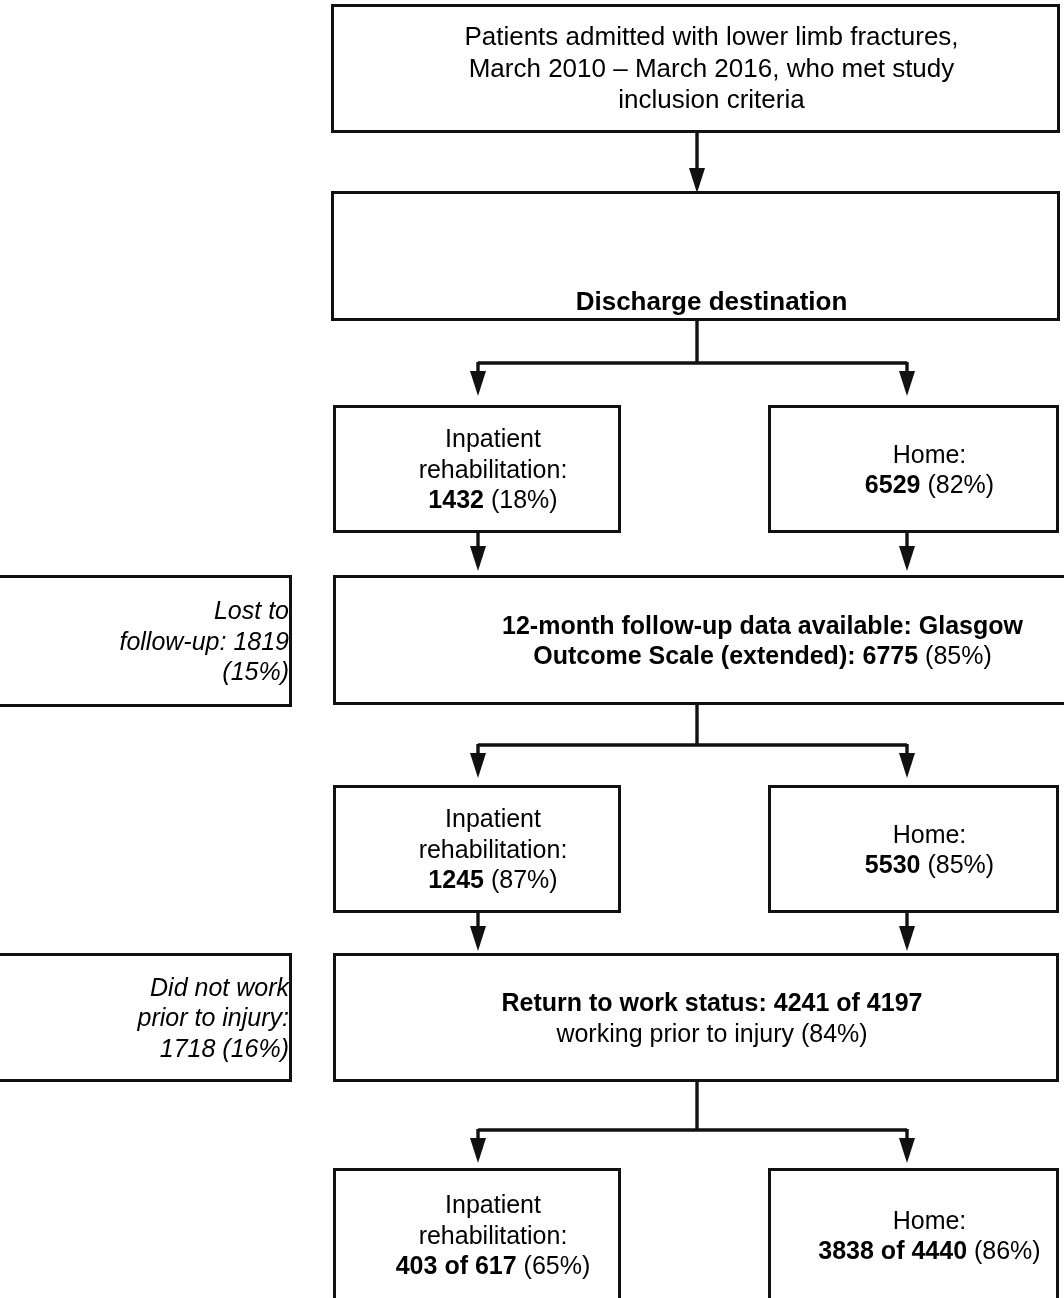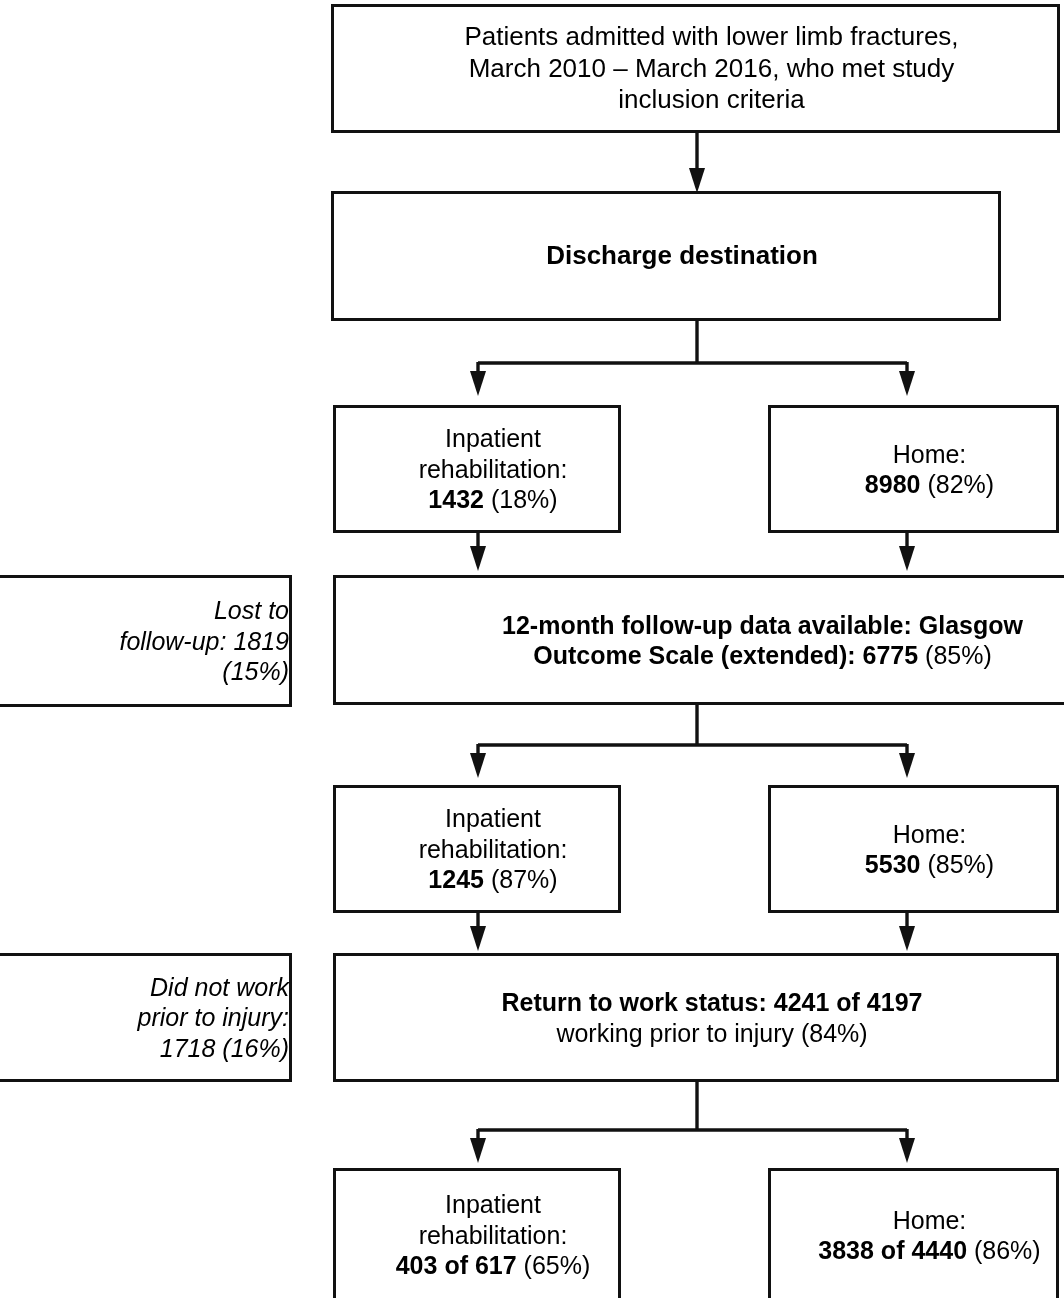--- a/index.html
+++ b/index.html
@@ -118,38 +118,38 @@
   </svg>
 
   <div class="node" style="left:331px; top:4px; width:729px; height:129px;">
     <span class="node-text sz-26 t-regular">
       <span class="line">Patients admitted with lower limb fractures,</span>
       <span class="line">March 2010 – March 2016, who met study</span>
       <span class="line">inclusion criteria</span>
     </span>
   </div>
 
-  <div class="node" style="left:331px; top:191px; width:670px; height:130px;">
+  <div class="node" style="left:331px; top:191px; width:729px; height:130px;align-items:flex-end;">
     <span class="node-text sz-26 t-bold">
       <span class="line">Discharge destination</span>
     </span>
   </div>
 
   <div class="node" style="left:333px; top:405px; width:288px; height:128px;">
     <span class="node-text sz-25">
       <span class="line t-regular">Inpatient</span>
       <span class="line t-regular">rehabilitation:</span>
       <span class="line"><span class="t-bold">1432</span><span class="t-regular">&nbsp;</span><span class="t-regular">(18%)</span></span>
     </span>
   </div>
 
   <div class="node" style="left:768px; top:405px; width:291px; height:128px;">
     <span class="node-text sz-25">
       <span class="line t-regular">Home:</span>
-      <span class="line"><span class="t-bold">8980</span><span class="t-regular">&nbsp;</span><span class="t-regular">(82%)</span></span>
+      <span class="line"><span class="t-bold">6529</span><span class="t-regular">&nbsp;</span><span class="t-regular">(82%)</span></span>
     </span>
   </div>
 
   <div class="node" style="left:-4px; top:575px; width:296px; height:132px;">
     <span class="node-text sz-25 t-italic t-regular">
       <span class="line">Lost to</span>
       <span class="line">follow-up: 1819</span>
       <span class="line">(15%)</span>
     </span>
   </div>

